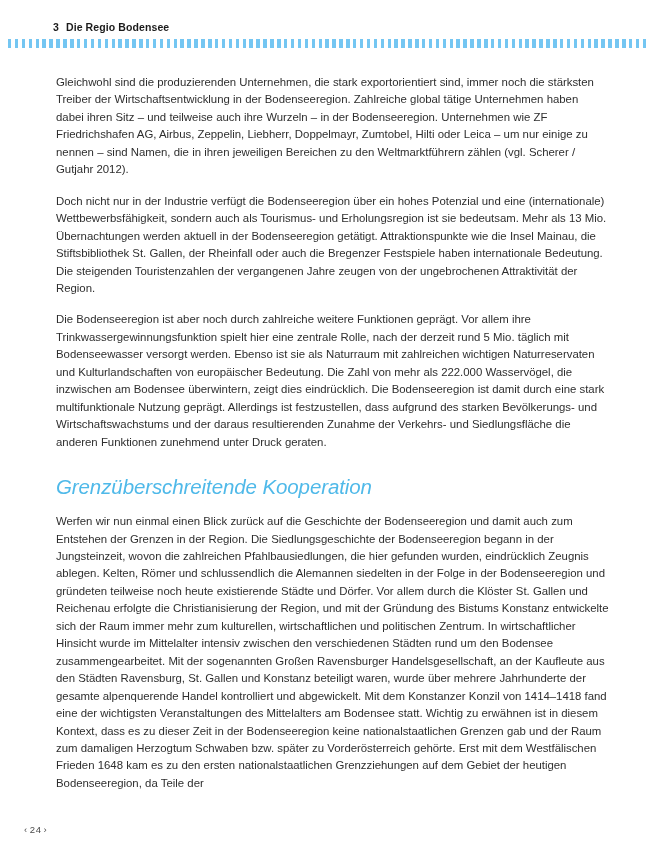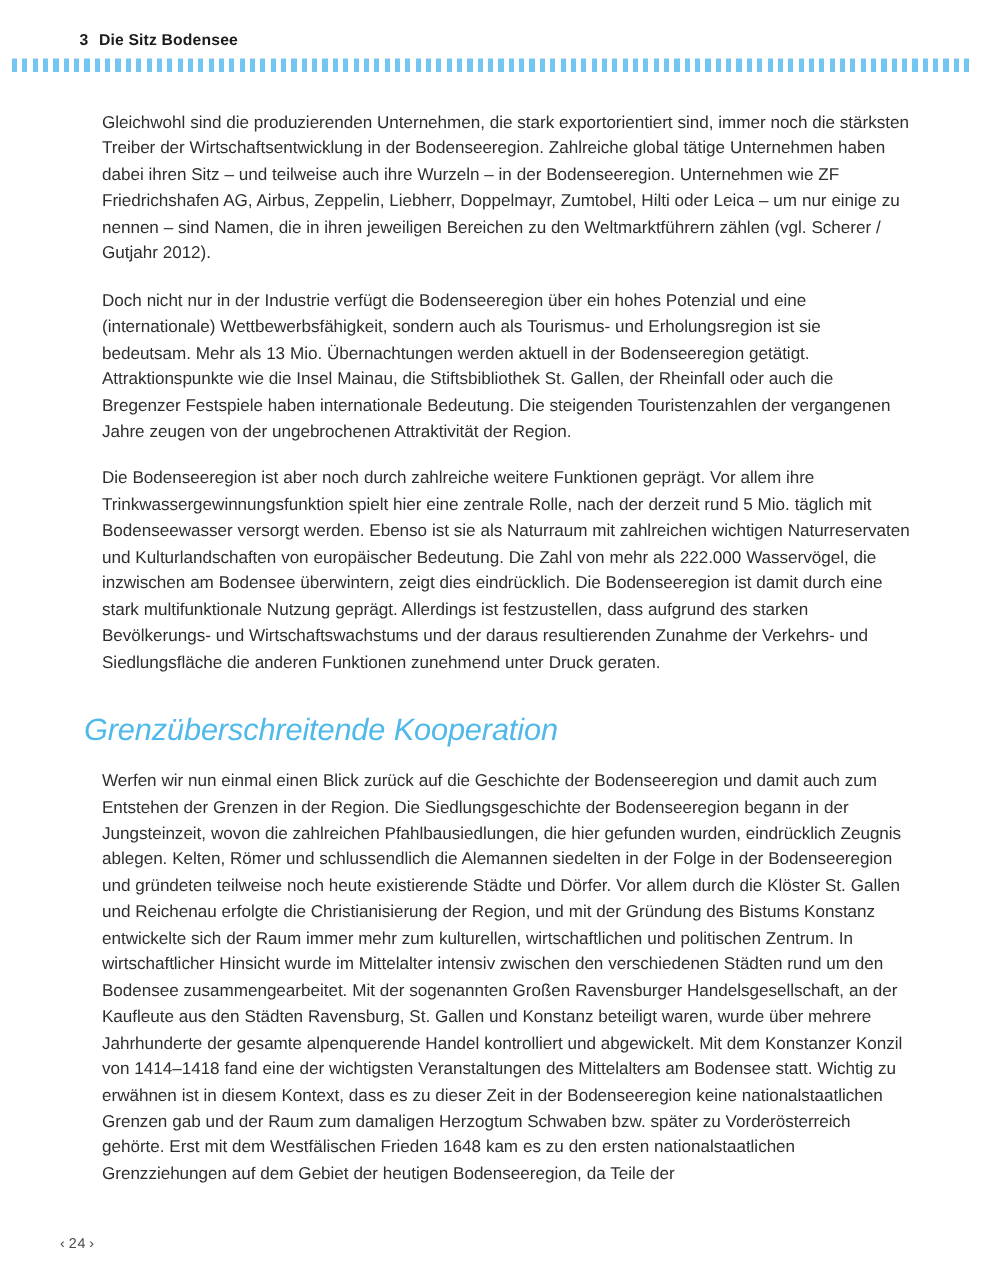--- a/index.html
+++ b/index.html
@@ -55,21 +55,21 @@
 
   
   .content {
     position: absolute;
     left: 56px;
     top: 74px;
     width: 553px;
   }
 
   p.body-par {
-    margin: 0 0 14px 12px;
+    margin: 0 0 14px 0;
     font-size: 11.4px;
     line-height: 17.45px;
     color: #2e2e2e;
     text-align: left;
     letter-spacing: -0.02px;
     word-spacing: 0.1px;
   }
   p.body-par:last-child {
     margin-bottom: 0;
   }
@@ -86,42 +86,42 @@
   }
 
   .heading-block {
     margin-top: 24px;
     margin-bottom: 14px;
   }
 
   
   .folio {
     position: absolute;
-    left: 40px;
+    left: 24px;
     top: 824px;
     font-size: 9.5px;
     color: #4a4a4a;
     letter-spacing: 0.6px;
     white-space: nowrap;
     text-align: center;
   }
   .folio .arrow {
     color: #4a4a4a;
   }
   .folio .num {
     margin: 0 2px;
   }
 </style>
 </head>
 <body>
 
 <div class="page">
 
   <div class="running-head">
-    <span class="chapter-num">3</span><span>Die Sitz Bodensee</span>
+    <span class="chapter-num">3</span><span>Die Regio Bodensee</span>
   </div>
 
   <div class="dash-rule"></div>
 
   <div class="content">
 
     <p class="body-par">Gleichwohl sind die produzierenden Unternehmen, die stark exportorientiert sind, immer noch die stärksten Treiber der Wirtschaftsentwicklung in der Bodenseeregion. Zahlreiche global tätige Unternehmen haben dabei ihren Sitz – und teilweise auch ihre Wurzeln – in der Bodenseeregion. Unternehmen wie ZF Friedrichshafen AG, Airbus, Zeppelin, Liebherr, Doppelmayr, Zumtobel, Hilti oder Leica – um nur einige zu nennen – sind Namen, die in ihren jeweiligen Bereichen zu den Weltmarktführern zählen (vgl. Scherer / Gutjahr 2012).</p>
     <p class="body-par">Doch nicht nur in der Industrie verfügt die Bodenseeregion über ein hohes Potenzial und eine (internationale) Wettbewerbsfähigkeit, sondern auch als Tourismus- und Erholungsregion ist sie bedeutsam. Mehr als 13 Mio. Übernachtungen werden aktuell in der Bodenseeregion getätigt. Attraktionspunkte wie die Insel Mainau, die Stiftsbibliothek St. Gallen, der Rheinfall oder auch die Bregenzer Festspiele haben internationale Bedeutung. Die steigenden Touristenzahlen der vergangenen Jahre zeugen von der ungebrochenen Attraktivität der Region.</p>
     <p class="body-par">Die Bodenseeregion ist aber noch durch zahlreiche weitere Funktionen geprägt. Vor allem ihre Trinkwassergewinnungsfunktion spielt hier eine zentrale Rolle, nach der derzeit rund 5 Mio. täglich mit Bodenseewasser versorgt werden. Ebenso ist sie als Naturraum mit zahlreichen wichtigen Naturreservaten und Kulturlandschaften von europäischer Bedeutung. Die Zahl von mehr als 222.000 Wasservögel, die inzwischen am Bodensee überwintern, zeigt dies eindrücklich. Die Bodenseeregion ist damit durch eine stark multifunktionale Nutzung geprägt. Allerdings ist festzustellen,  dass aufgrund des starken Bevölkerungs- und Wirtschaftswachstums und der daraus resultierenden Zunahme der Verkehrs- und Siedlungsfläche die anderen Funktionen zunehmend unter Druck geraten.</p>
 

